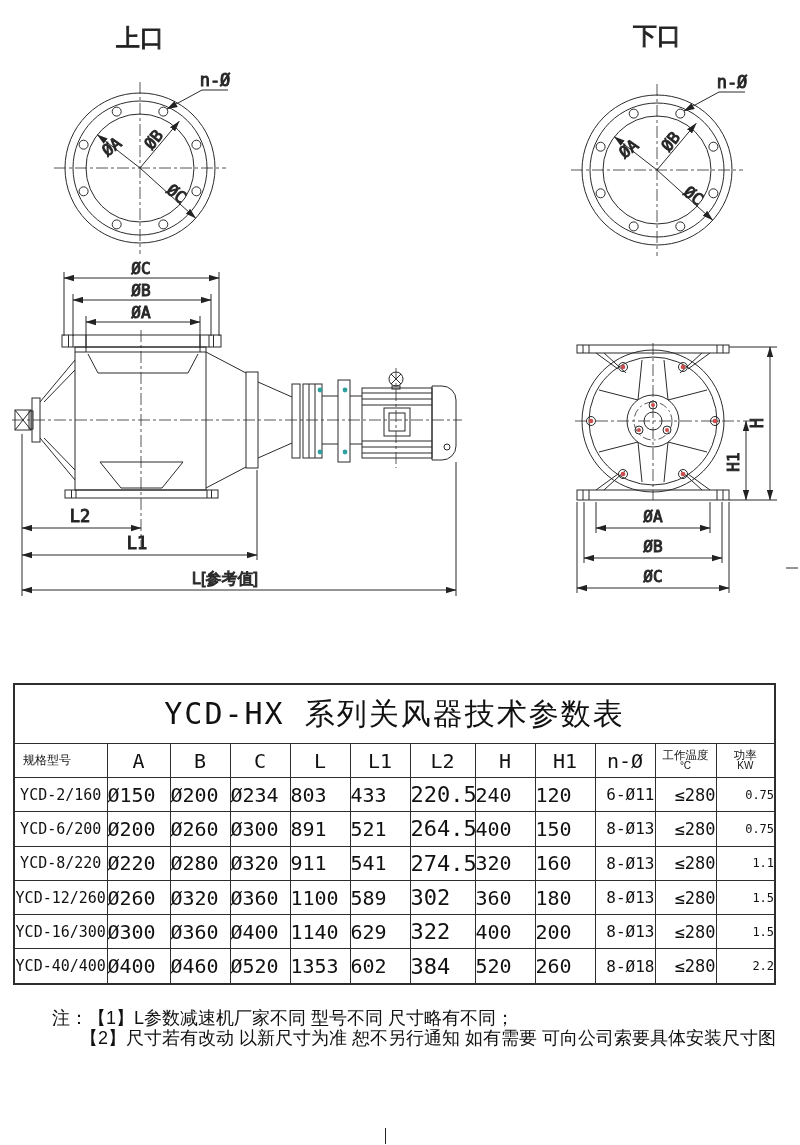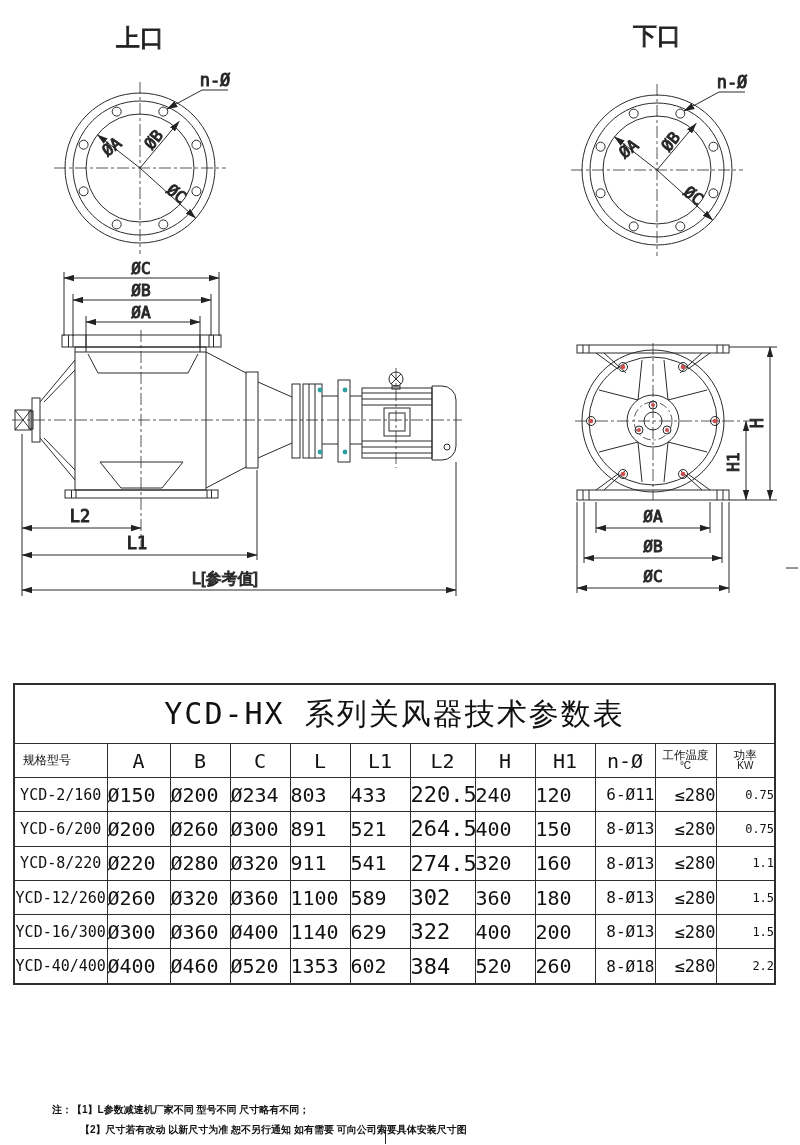--- a/index.html
+++ b/index.html
@@ -22,21 +22,21 @@
   tr.head th.two-line{font-size:11.5px;line-height:1.05;}
   tr.head th.two-line .l2{font-size:10px;}
   td.c0{font-size:15px;text-align:center;padding-left:5px;}
   td.c1,td.c2,td.c3,td.c4,td.c5,td.c7,td.c8{font-size:20px;text-align:left;margin-left:20px;}
   td.c6{font-size:22px;text-align:left;padding-left:4px;}
   td.c9{font-size:16px;text-align:right;padding-left:4px;}
   td.c10{font-size:17px;text-align:right;padding-right:5px;}
   td.c11{font-size:12px;text-align:right;padding-left:7px;margin-left:36px;}
 
   
-  #notes{position:absolute;left:52px;top:1100px;font-size:10px;font-weight:bold;
+  #notes{position:absolute;left:52px;top:1008px;font-size:18px;font-weight:normal;
          line-height:20px;color:#111;}
   #notes .row{white-space:nowrap;}
   #notes .indent{margin-left:28px;}
 
   #fold-mark{position:absolute;left:385px;top:1128px;width:1px;height:16px;background:#222;}
 </style>
 </head>
 <body>
 
 <div id="page">

